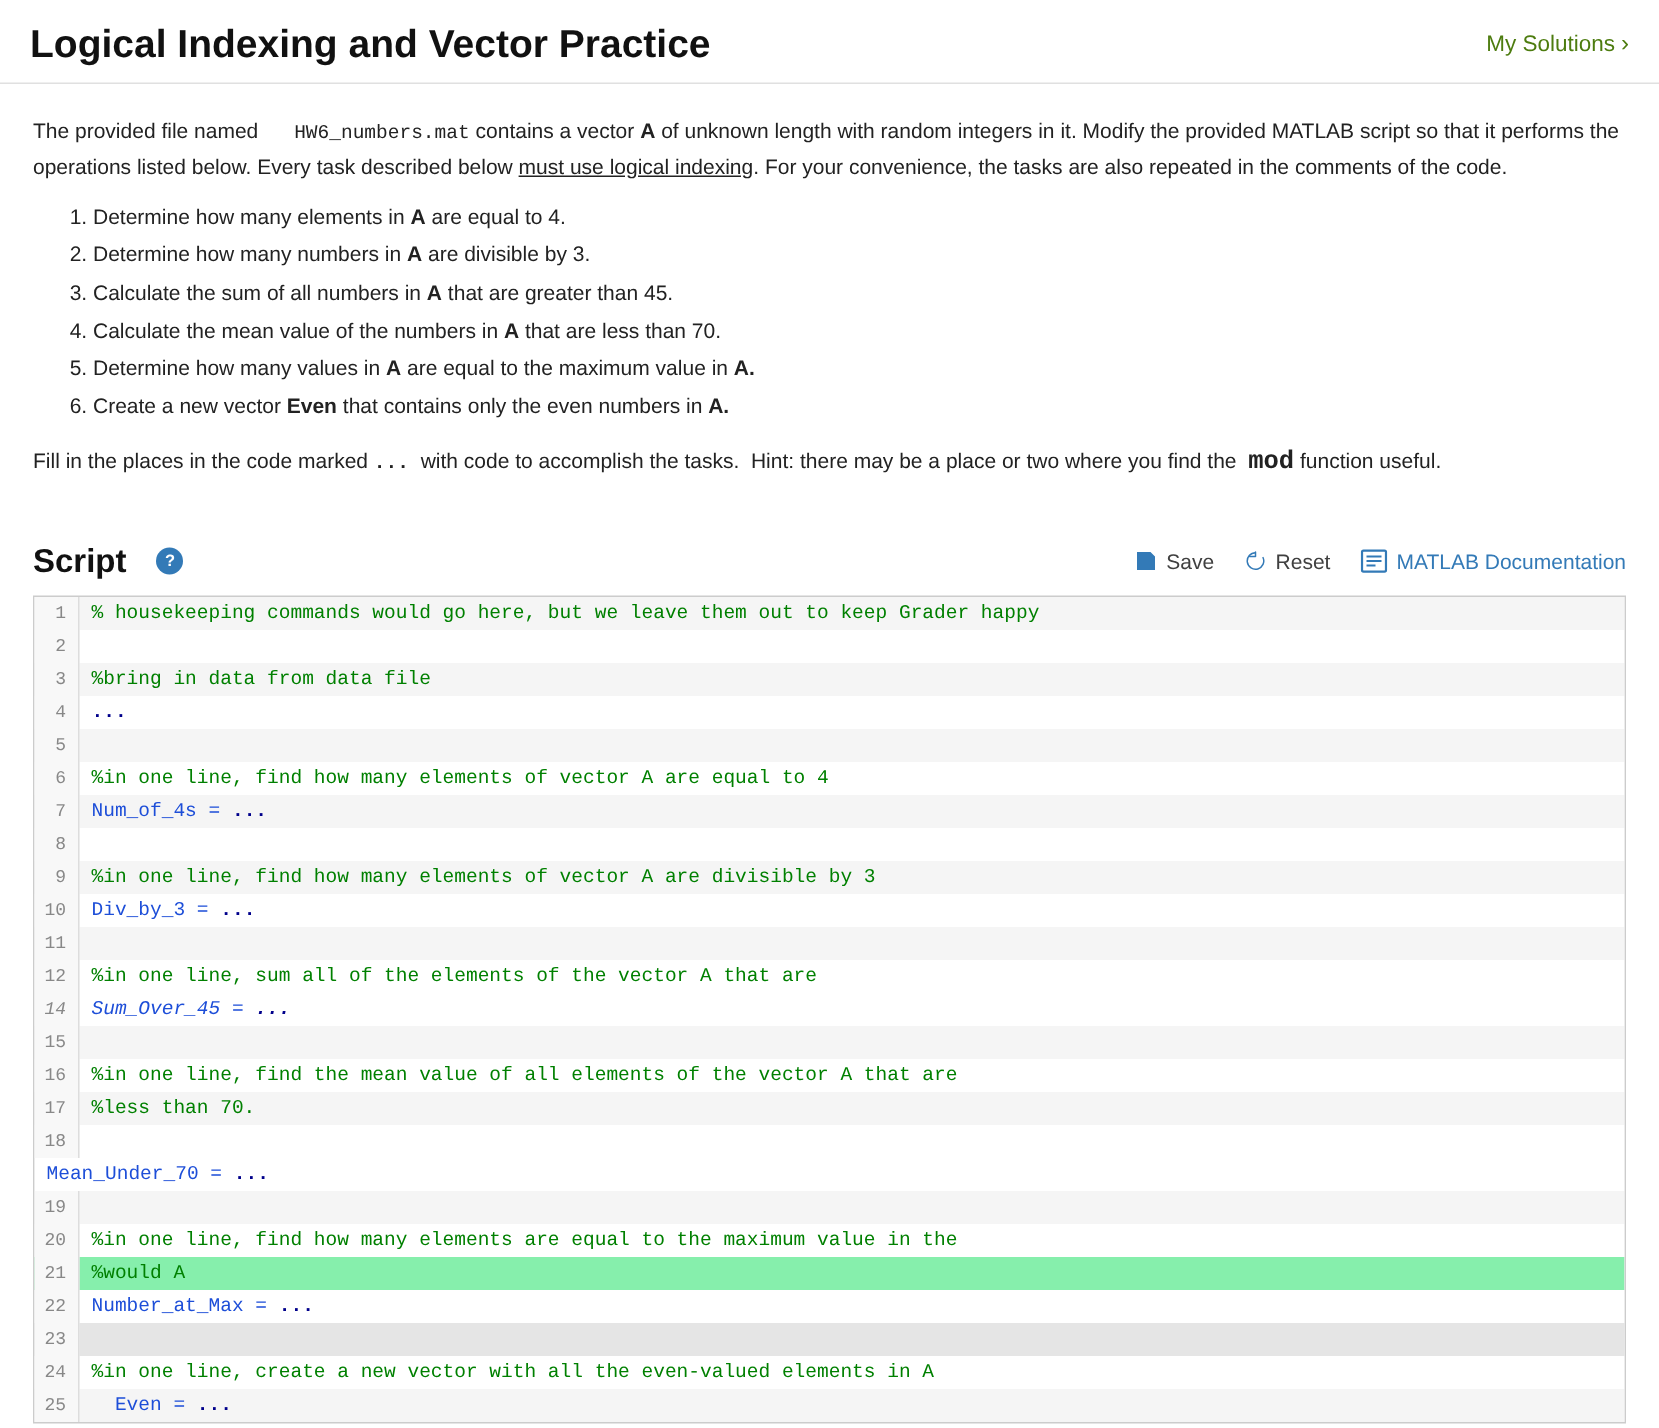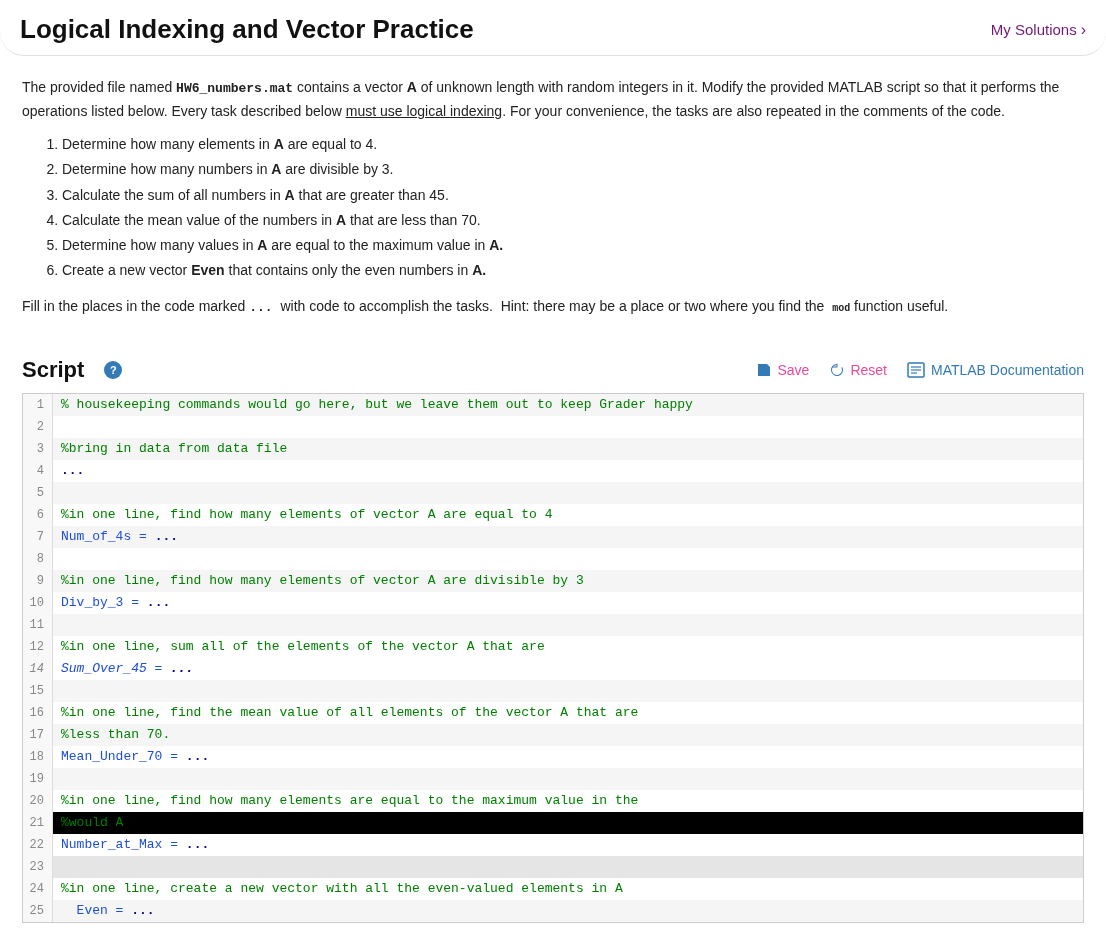--- a/index.html
+++ b/index.html
@@ -10,51 +10,51 @@
       background: #fff;
       width: 1106px;
       min-height: 952px;
     }
     .header {
       display: flex;
       justify-content: space-between;
       align-items: center;
       padding: 14px 20px 10px 20px;
       border-bottom: 1px solid #e0e0e0;
-      border-radius: 24px;
     }
     .page-title {
       font-size: 26px;
       font-weight: bold;
       color: #111;
     }
     .my-solutions-link {
-      color: #701a75;
+      color: #4d7c0f;
       font-size: 15px;
       text-decoration: none;
       display: flex;
       align-items: center;
       gap: 4px;
       cursor: pointer;
     }
     .my-solutions-link .chevron {
       font-size: 16px;
     }
     .content-area {
       padding: 20px 22px 10px 22px;
     }
     .description-para {
       font-size: 14px;
       line-height: 1.6;
       margin-bottom: 10px;
     }
     .description-para code, .inline-code {
       font-family: 'Courier New', monospace;
-      font-weight: bold;
+      font-weight: normal;
       font-size: 13px;
+      margin-left: 20px;
     }
     .underline {
       text-decoration: underline;
     }
     .task-list {
       margin: 8px 0 12px 40px;
       line-height: 1.8;
     }
     .task-list li {
       font-size: 14px;
@@ -65,21 +65,21 @@
       line-height: 1.6;
     }
     .dots-code {
       font-family: 'Courier New', monospace;
       font-weight: bold;
       font-size: 13px;
     }
     .mod-code {
       font-family: 'Courier New', monospace;
       font-weight: bold;
-      font-size: 10px;
+      font-size: 17px;
     }
     .script-section {
       padding: 10px 22px 10px 22px;
       margin-top: 18px;
     }
     .script-header {
       display: flex;
       justify-content: space-between;
       align-items: center;
       margin-bottom: 10px;
@@ -109,21 +109,21 @@
     }
     .script-actions {
       display: flex;
       align-items: center;
       gap: 20px;
     }
     .action-btn {
       display: flex;
       align-items: flex-start;
       gap: 5px;
-      color: #ec4899;
+      color: #404040;
       font-size: 14px;
       cursor: pointer;
       background: none;
       border: none;
       padding: 0;
     }
     .action-btn svg {
       width: 16px;
       height: 16px;
       fill: #337ab7;
@@ -300,33 +300,33 @@
         <div class="line-content"></div>
       </div>
       <div class="code-line" style="background: rgb(255, 255, 255);">
         <div class="line-num">16</div>
         <div class="line-content"><span class="comment">%in one line, find the mean value of all elements of the vector A that are</span></div>
       </div>
       <div class="code-line" style="background: rgb(245, 245, 245);">
         <div class="line-num">17</div>
         <div class="line-content"><span class="comment">%less than 70.</span></div>
       </div>
-      <div class="code-line" style="background: rgb(255, 255, 255);">
+      <div class="code-line" style="background: rgb(255, 255, 255); flex-direction: column;">
         <div class="line-num">18</div>
         <div class="line-content"><span class="varname">Mean_Under_70 = </span><span class="dots">...</span></div>
       </div>
       <div class="code-line" style="background: rgb(245, 245, 245);">
         <div class="line-num">19</div>
         <div class="line-content"></div>
       </div>
       <div class="code-line" style="background: rgb(255, 255, 255);">
         <div class="line-num">20</div>
         <div class="line-content"><span class="comment">%in one line, find how many elements are equal to the maximum value in the</span></div>
       </div>
-      <div class="code-line" style="background: #000000;">
+      <div class="code-line" style="background: #86efac;">
         <div class="line-num">21</div>
         <div class="line-content"><span class="comment">%would A</span></div>
       </div>
       <div class="code-line" style="background: rgb(255, 255, 255);">
         <div class="line-num">22</div>
         <div class="line-content"><span class="varname">Number_at_Max = </span><span class="dots">...</span></div>
       </div>
       <div class="code-line" style="background: #e5e5e5;">
         <div class="line-num">23</div>
         <div class="line-content"></div>

